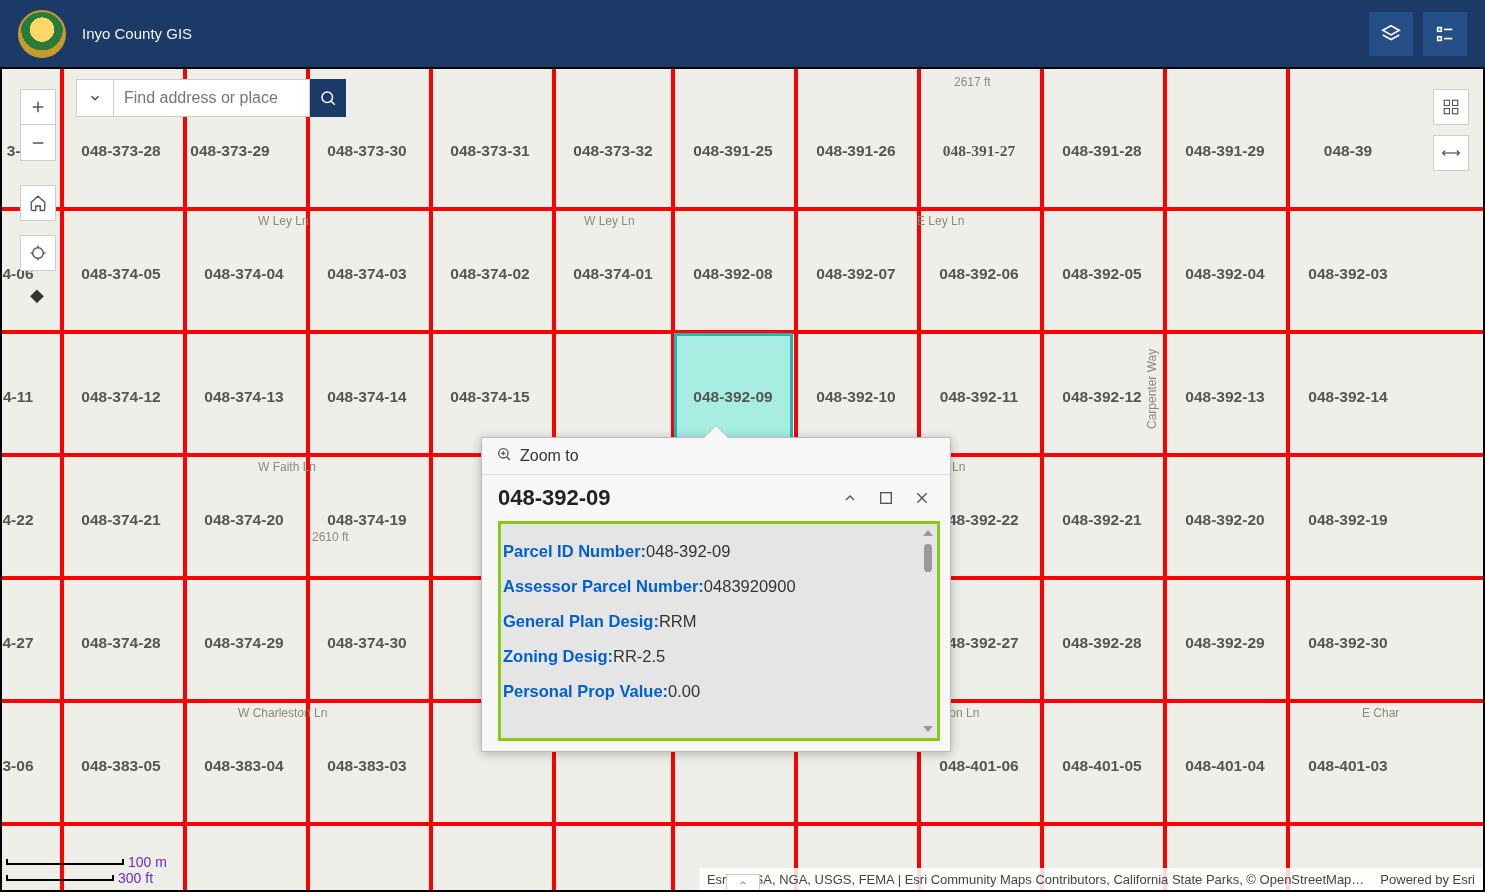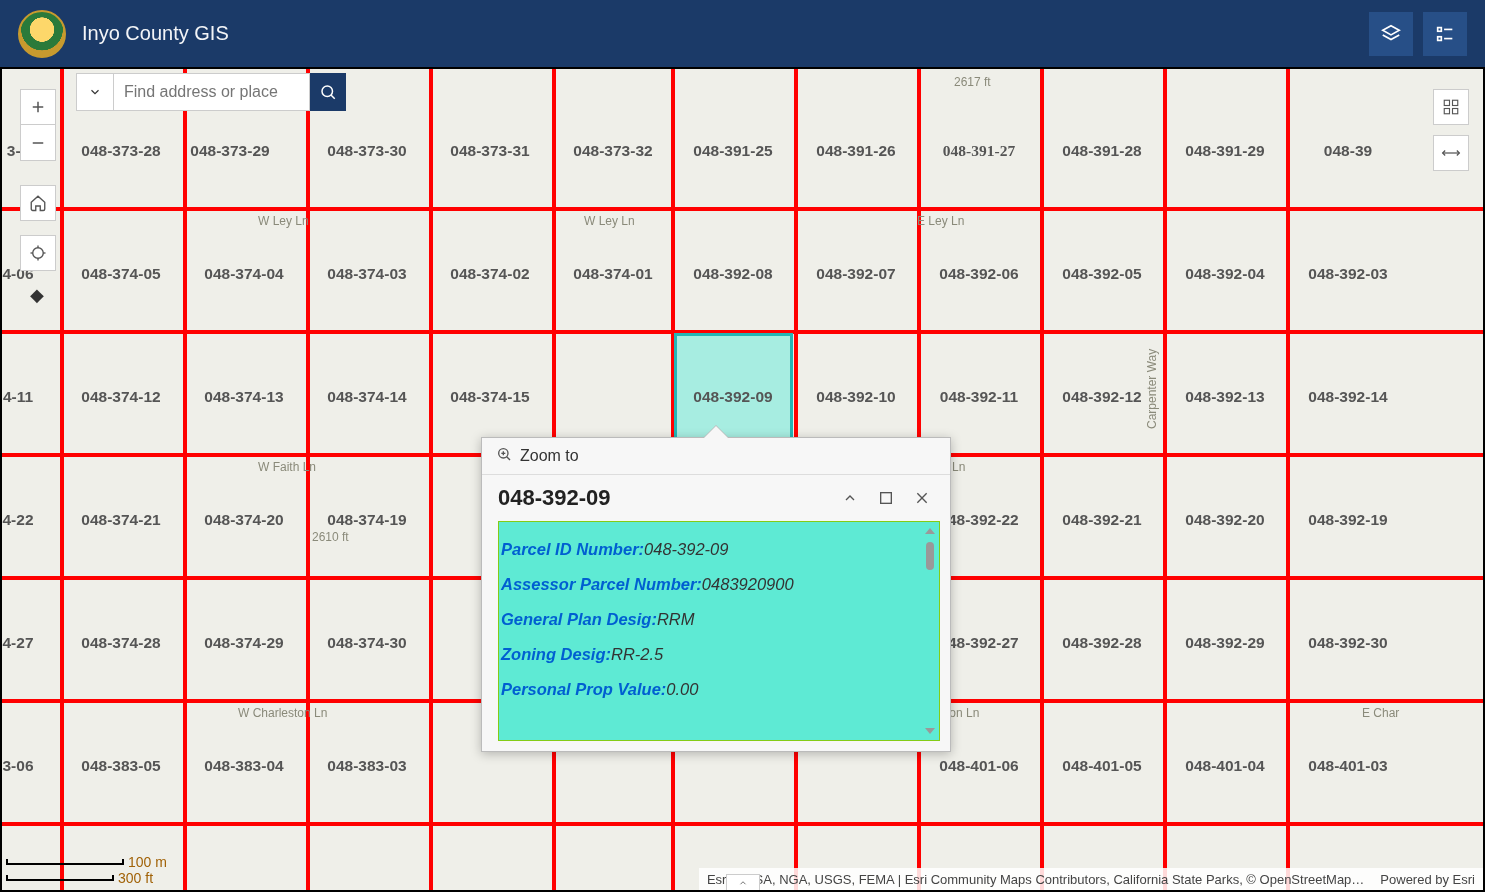--- a/index.html
+++ b/index.html
@@ -5,21 +5,21 @@
   * { box-sizing: border-box; margin: 0; padding: 0; }
   html, body { width: 1485px; height: 892px; font-family: "Segoe UI", Arial, sans-serif; overflow: hidden; background:#fff; }
 
   
   .header {
     width: 100%; height: 67px; background: #1b3a68;
     display: flex; align-items: center; padding: 0 18px; color: #fff;
   }
   .logo { width: 48px; height: 48px; border-radius: 50%; background: radial-gradient(circle at 50% 40%, #fdd76a 0 35%, #2a7a3a 36% 60%, #c79a2e 61% 100%); border: 2px solid #c79a2e; flex-shrink:0; margin-right: 16px; }
   .app-title { font-size: 30px; font-weight: 400; margin-right: 30px; }
-  .app-sub { font-size: 20px; font-weight: 400; opacity: .95; }
+  .app-sub { font-size: 15px; font-weight: 400; opacity: .95; }
   .header-spacer { flex: 1; }
   .hdr-btn { width: 44px; height: 44px; background:#274f87; display:flex; align-items:center; justify-content:center; margin-left:10px; cursor:pointer; }
   .hdr-btn svg { stroke:#fff; fill:none; }
 
   
   .map-wrap { position: relative; width: 100%; height: 825px; background: #efefe9; border:2px solid #000; }
 
   
   .gridlines { position:absolute; inset:0; }
   .vline { position:absolute; top:0; bottom:0; width:4px; background:#ff0000; }
@@ -34,46 +34,46 @@
 
   
   .tool-col { position:absolute; left:18px; top:20px; display:flex; flex-direction:column; gap:0; }
   .tool-btn { width:36px; height:36px; background:#fff; border:1px solid #ccc; display:flex; align-items:center; justify-content:center; cursor:pointer; }
   .tool-btn + .tool-btn { border-top:none; }
   .tool-col2 { position:absolute; left:18px; top:116px; }
   .tool-col3 { position:absolute; left:18px; top:166px; }
   .compass { position:absolute; left:28px; top:215px; font-size:18px; color:#333; }
 
   
-  .search-wrap { position:absolute; left:74px; top:4px; display:flex; height:38px; }
+  .search-wrap { position:absolute; left:74px; top:10px; display:flex; height:38px; }
   .search-drop { width:38px; background:#fff; border:1px solid #ccc; display:flex; align-items:center; justify-content:center; cursor:pointer; }
   .search-input { width:196px; border:1px solid #ccc; border-left:none; padding:0 10px; font-size:16px; outline:none; }
   .search-btn { width:36px; background:#1b3a68; display:flex; align-items:center; justify-content:center; cursor:pointer; }
 
   
   .right-tools { position:absolute; right:14px; top:20px; display:flex; flex-direction:column; gap:10px; }
   .right-btn { width:36px; height:36px; background:#fff; border:1px solid #ccc; display:flex; align-items:center; justify-content:center; cursor:pointer; }
 
   
-  .scale { position:absolute; left:4px; bottom:4px; font-size:14px; color:#a16207; }
+  .scale { position:absolute; left:4px; bottom:4px; font-size:14px; color:#6d28d9; }
   .scale-row { display:flex; align-items:center; }
   .scale-bar { height:6px; border:2px solid #000; border-top:none; margin-right:4px; }
 
   
   .attrib { position:absolute; right:0; bottom:0; height:22px; background:rgba(255,255,255,.85); display:flex; align-items:center; padding:0 8px; font-size:13px; color:#444; gap:16px; }
   .attrib-chevron { position:absolute; left:50%; bottom:0; transform:translateX(-50%); width:34px; height:16px; background:#fff; border:1px solid #ccc; border-bottom:none; display:flex; align-items:center; justify-content:center; cursor:pointer; }
 
   
   .popup { position:absolute; width:470px; background:#f7f7f7; border:1px solid #bbb; box-shadow:0 2px 10px rgba(0,0,0,.25); }
   .popup-arrow { position:absolute; left:50%; top:-12px; transform:translateX(-50%); width:0; height:0; border-left:12px solid transparent; border-right:12px solid transparent; border-bottom:12px solid #f7f7f7; filter: drop-shadow(0 -1px 0 #bbb); }
   .popup-hdr1 { display:flex; align-items:center; padding:8px 14px; gap:8px; font-size:16px; color:#333; border-bottom:1px solid #ddd; }
   .popup-main { padding:10px 16px 4px 16px; display:flex; align-items:center; }
   .popup-title { font-size:22px; font-weight:600; color:#222; flex:1; }
   .popup-icn { width:24px; height:24px; margin-left:12px; display:flex; align-items:center; justify-content:center; cursor:pointer; color:#555; }
-  .popup-body { margin:6px 10px 10px 16px; background:#5eead4; border:1px solid #84cc16; height:220px; overflow:hidden; position:relative; padding:10px 24px 10px 2px;font-style:italic; }
+  .popup-body { margin:6px 10px 10px 16px; background:#e5e5e5; border:3px solid #84cc16; height:220px; overflow:hidden; position:relative; padding:10px 24px 10px 2px; }
   .popup-body .row { padding:8px 0; font-size:16.5px; }
   .flabel { color:#005fd1; font-weight:700; }
   .fval { color:#333; }
   .popup-scroll { position:absolute; right:4px; top:6px; bottom:6px; width:10px; }
   .scroll-up, .scroll-down { position:absolute; left:0; width:0; height:0; border-left:5px solid transparent; border-right:5px solid transparent; }
   .scroll-up { top:0; border-bottom:6px solid #999; }
   .scroll-down { bottom:0; border-top:6px solid #999; }
   .scroll-thumb { position:absolute; top:14px; left:1px; width:8px; height:28px; background:#999; border-radius:4px; }
 </style>
 </head>

